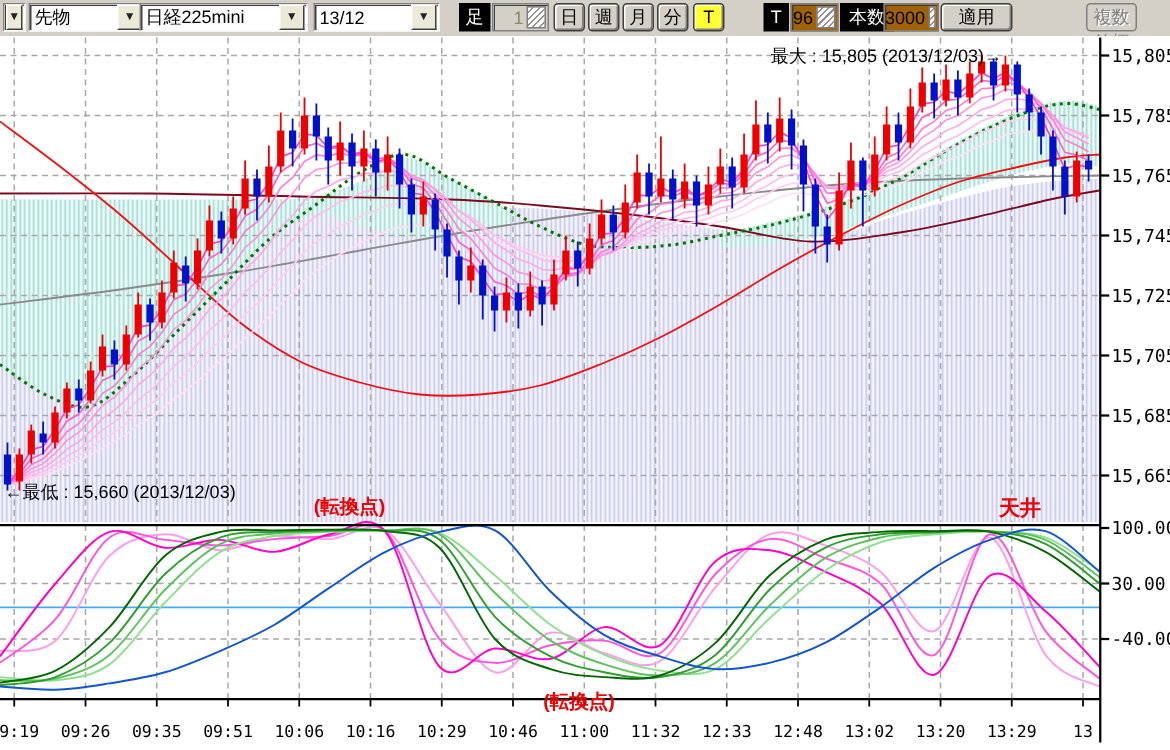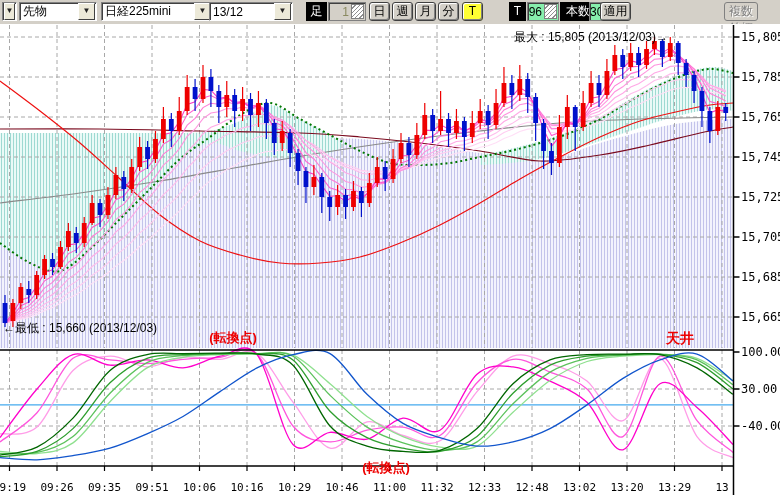--- a/index.html
+++ b/index.html
@@ -9,21 +9,21 @@
   #toolbar{position:absolute;left:0;top:0;width:780px;height:24px;background:#d4d0c8;
            border-bottom:1px solid #9a968e;}
   .tb{position:absolute;top:2px;height:19px;box-sizing:border-box;}
   .tb-combo{background:#fff;border:1px solid #808080;border-bottom-color:#fff;border-right-color:#fff;
             box-shadow:inset 1px 1px 0 #404040;display:flex;align-items:center;}
   .tb-combo .val{flex:1;padding:12px 3px;white-space:nowrap;overflow:hidden;font-size:12px;color:#000;}
   .combo-arrow{width:15px;height:15px;margin:1px;background:#ece9d8;border:1px solid #fff;
                border-right-color:#404040;border-bottom-color:#404040;
                font-size:8px;line-height:14px;text-align:center;color:#222;}
   .tb-black{background:#000;color:#fff;text-align:center;line-height:19px;font-size:12px;}
-  .tb-spin{background:#86efac;border:1px solid #808080;box-shadow:inset 1px 1px 0 #404040;
+  .tb-spin{background:#a16207;border:1px solid #808080;box-shadow:inset 1px 1px 0 #404040;
            display:flex;align-items:center;}
   .tb-spin .val{flex:1;text-align:right;padding-right:2px;font-size:12px;color:#000;}
   .tb-spin.disabled{background:#d4d0c8;}
   .tb-spin.disabled .val{color:#8a8a60;}
   .spin-grip{width:11px;height:13px;margin-right:1px;border:1px solid #808080;
              background:repeating-linear-gradient(135deg,#fff 0 2px,#909090 2px 3px);}
   .tb-btn{background:#d4d0c8;border:1px solid #404040;border-radius:3px;
           box-shadow:inset 1px 1px 0 #fff, inset -1px -1px 0 #808080;
           text-align:center;line-height:17px;font-size:12px;color:#000;cursor:default;}
   .tb-btn.yellow{background:#ffff33;}
@@ -38,21 +38,21 @@
 <div id="app">
 
   <div id="toolbar">
     <div class="tb tb-combo" style="left:2px;width:15px">
       <div class="combo-arrow">▼</div>
     </div>
     <div class="tb tb-combo" style="left:19px;width:78px">
       <span class="val">先物</span>
       <div class="combo-arrow">▼</div>
     </div>
-    <div class="tb tb-combo" style="left:101px;width:112px">
+    <div class="tb tb-combo" style="left:93px;width:112px">
       <span class="val">日経225mini</span>
       <div class="combo-arrow">▼</div>
     </div>
     <div class="tb tb-combo" style="left:209px;width:84px">
       <span class="val">13/12</span>
       <div class="combo-arrow">▼</div>
     </div>
     <div class="tb tb-black" style="left:306px;width:21px">足</div>
     <div class="tb tb-spin disabled" style="left:328px;width:38px">
       <span class="val">1</span>
@@ -66,21 +66,21 @@
     <div class="tb tb-black" style="left:509px;width:17px">T</div>
     <div class="tb tb-spin" style="left:527px;width:32px">
       <span class="val">96</span>
       <div class="spin-grip"></div>
     </div>
     <div class="tb tb-black" style="left:560px;width:36px">本数</div>
     <div class="tb tb-spin" style="left:589px;width:37px">
       <span class="val">3000</span>
       <div class="spin-grip"></div>
     </div>
-    <div class="tb tb-btn" style="left:600px;width:31px">適用</div>
+    <div class="tb tb-btn" style="left:627px;width:48px">適用</div>
     <div class="tb tb-btn disabled" style="left:724px;width:34px">複数銘柄</div>
   </div>
 
   <svg id="chart-svg" width="780" height="476" viewBox="0 24 780 476" xmlns="http://www.w3.org/2000/svg">
     <defs>
       <pattern id="hatchCyan" width="3" height="4" patternUnits="userSpaceOnUse">
         <rect width="3" height="4" fill="#eafaf7"></rect>
         <line x1="1.5" y1="0" x2="1.5" y2="4" stroke="#9ed9d2" stroke-width="1"></line>
       </pattern>
       <pattern id="hatchLav" width="3" height="4" patternUnits="userSpaceOnUse">

